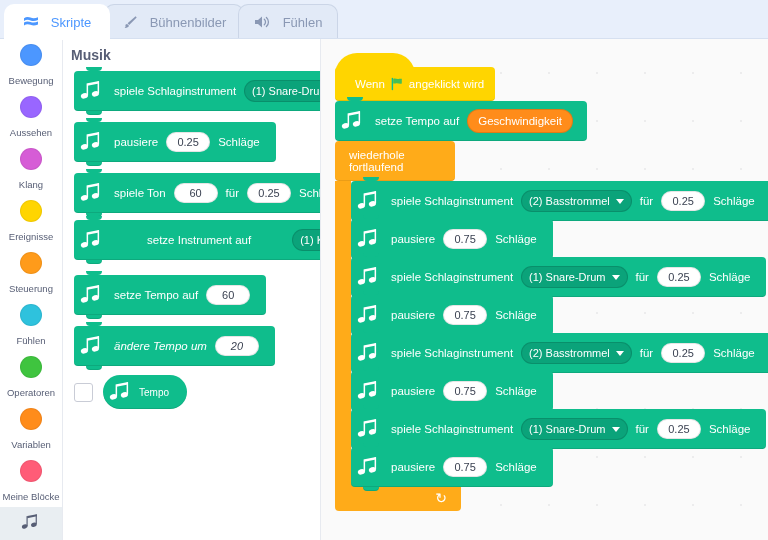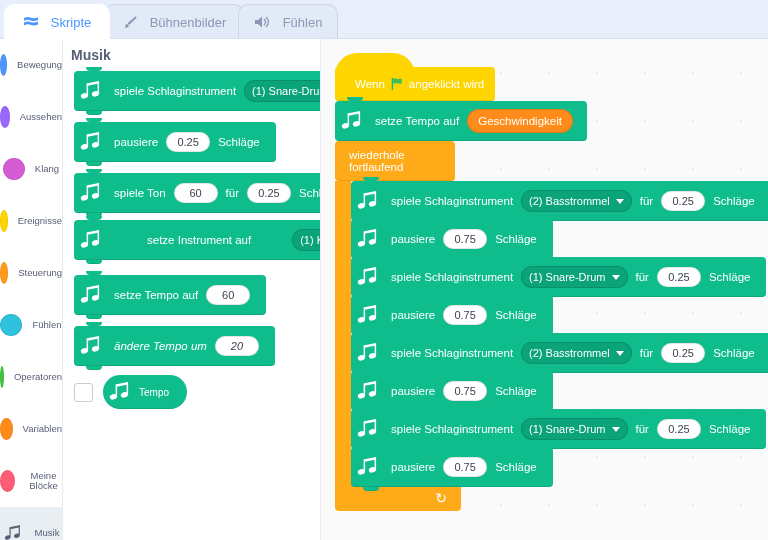--- a/index.html
+++ b/index.html
@@ -63,21 +63,21 @@
     position: absolute; left: 0; top: 0;
     width: 63px; height: 502px;
     background: #ffffff;
     border-right: 1px solid #e7eaf0;
     box-sizing: border-box;
   }
   .cat {
     position: relative;
     height: 52px;
     display: flex;
-    flex-direction: row;
+    flex-direction: column;
     align-items: center;
     justify-content: center;
     gap: 10px;
     cursor: pointer;
     user-select: none;
   }
   .cat .dot {
     width: 22px; height: 22px; border-radius: 50%;
     box-sizing: border-box;
     border: 1px solid rgba(0,0,0,0.06);

